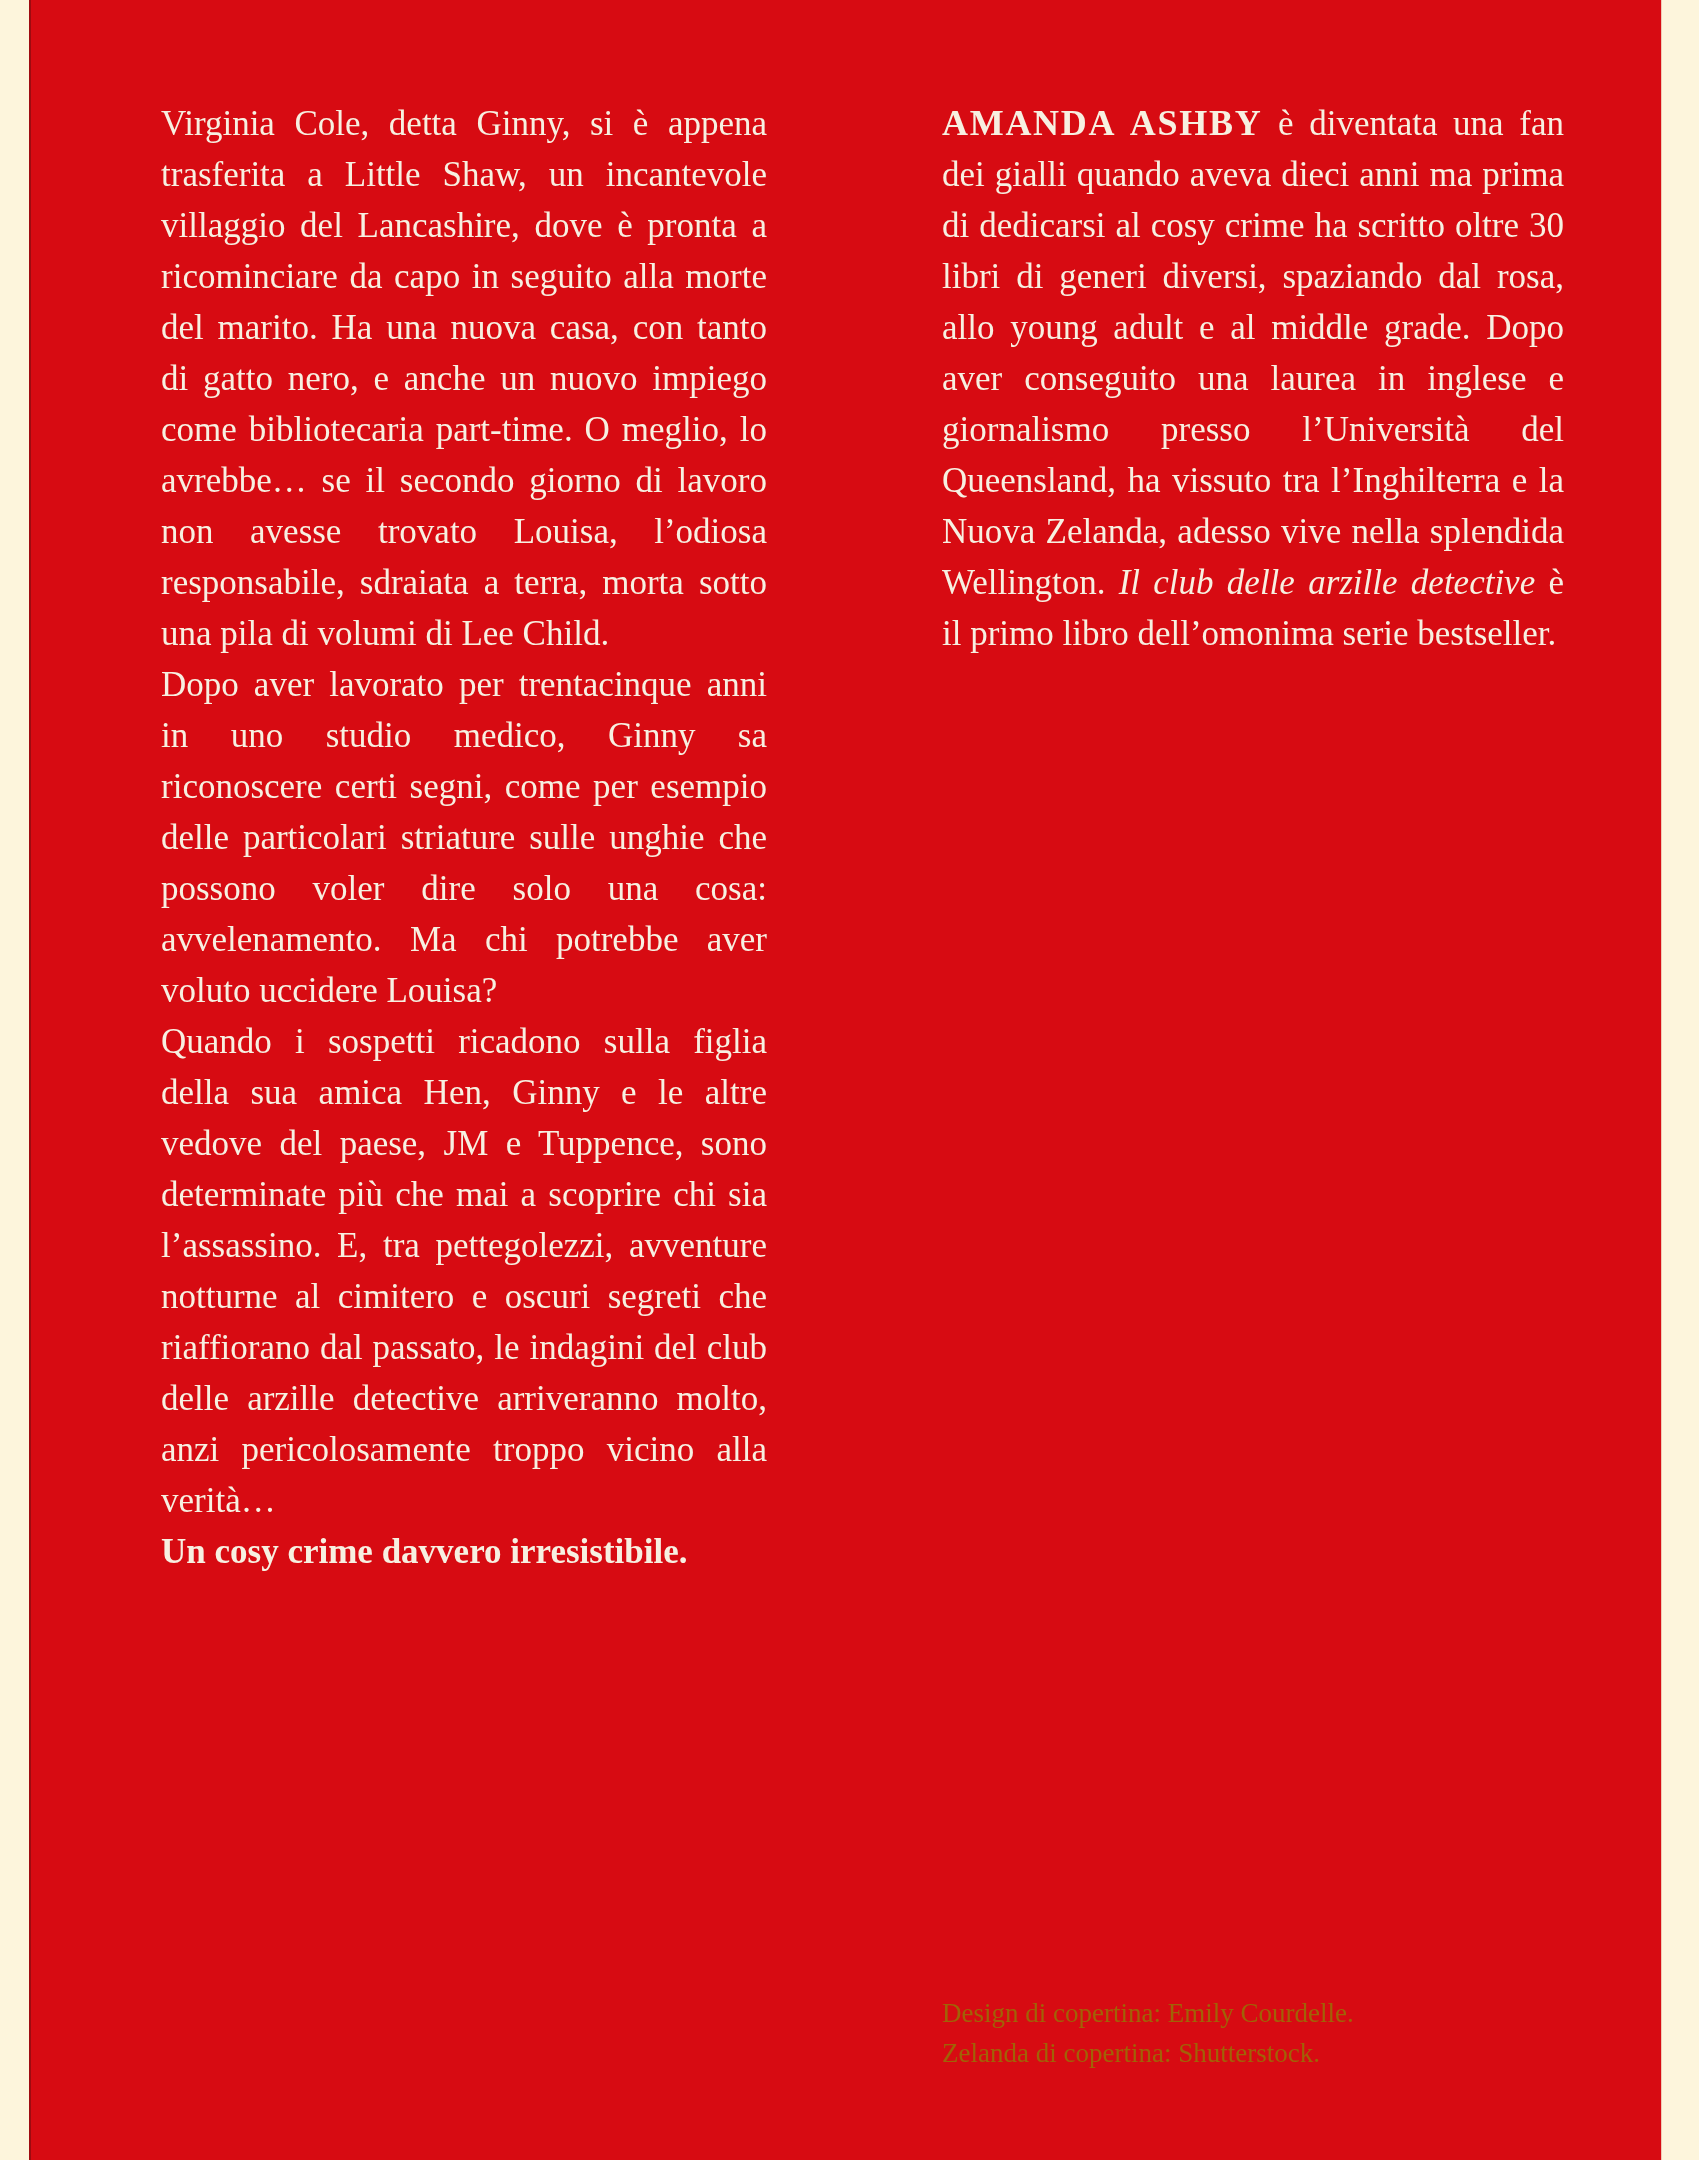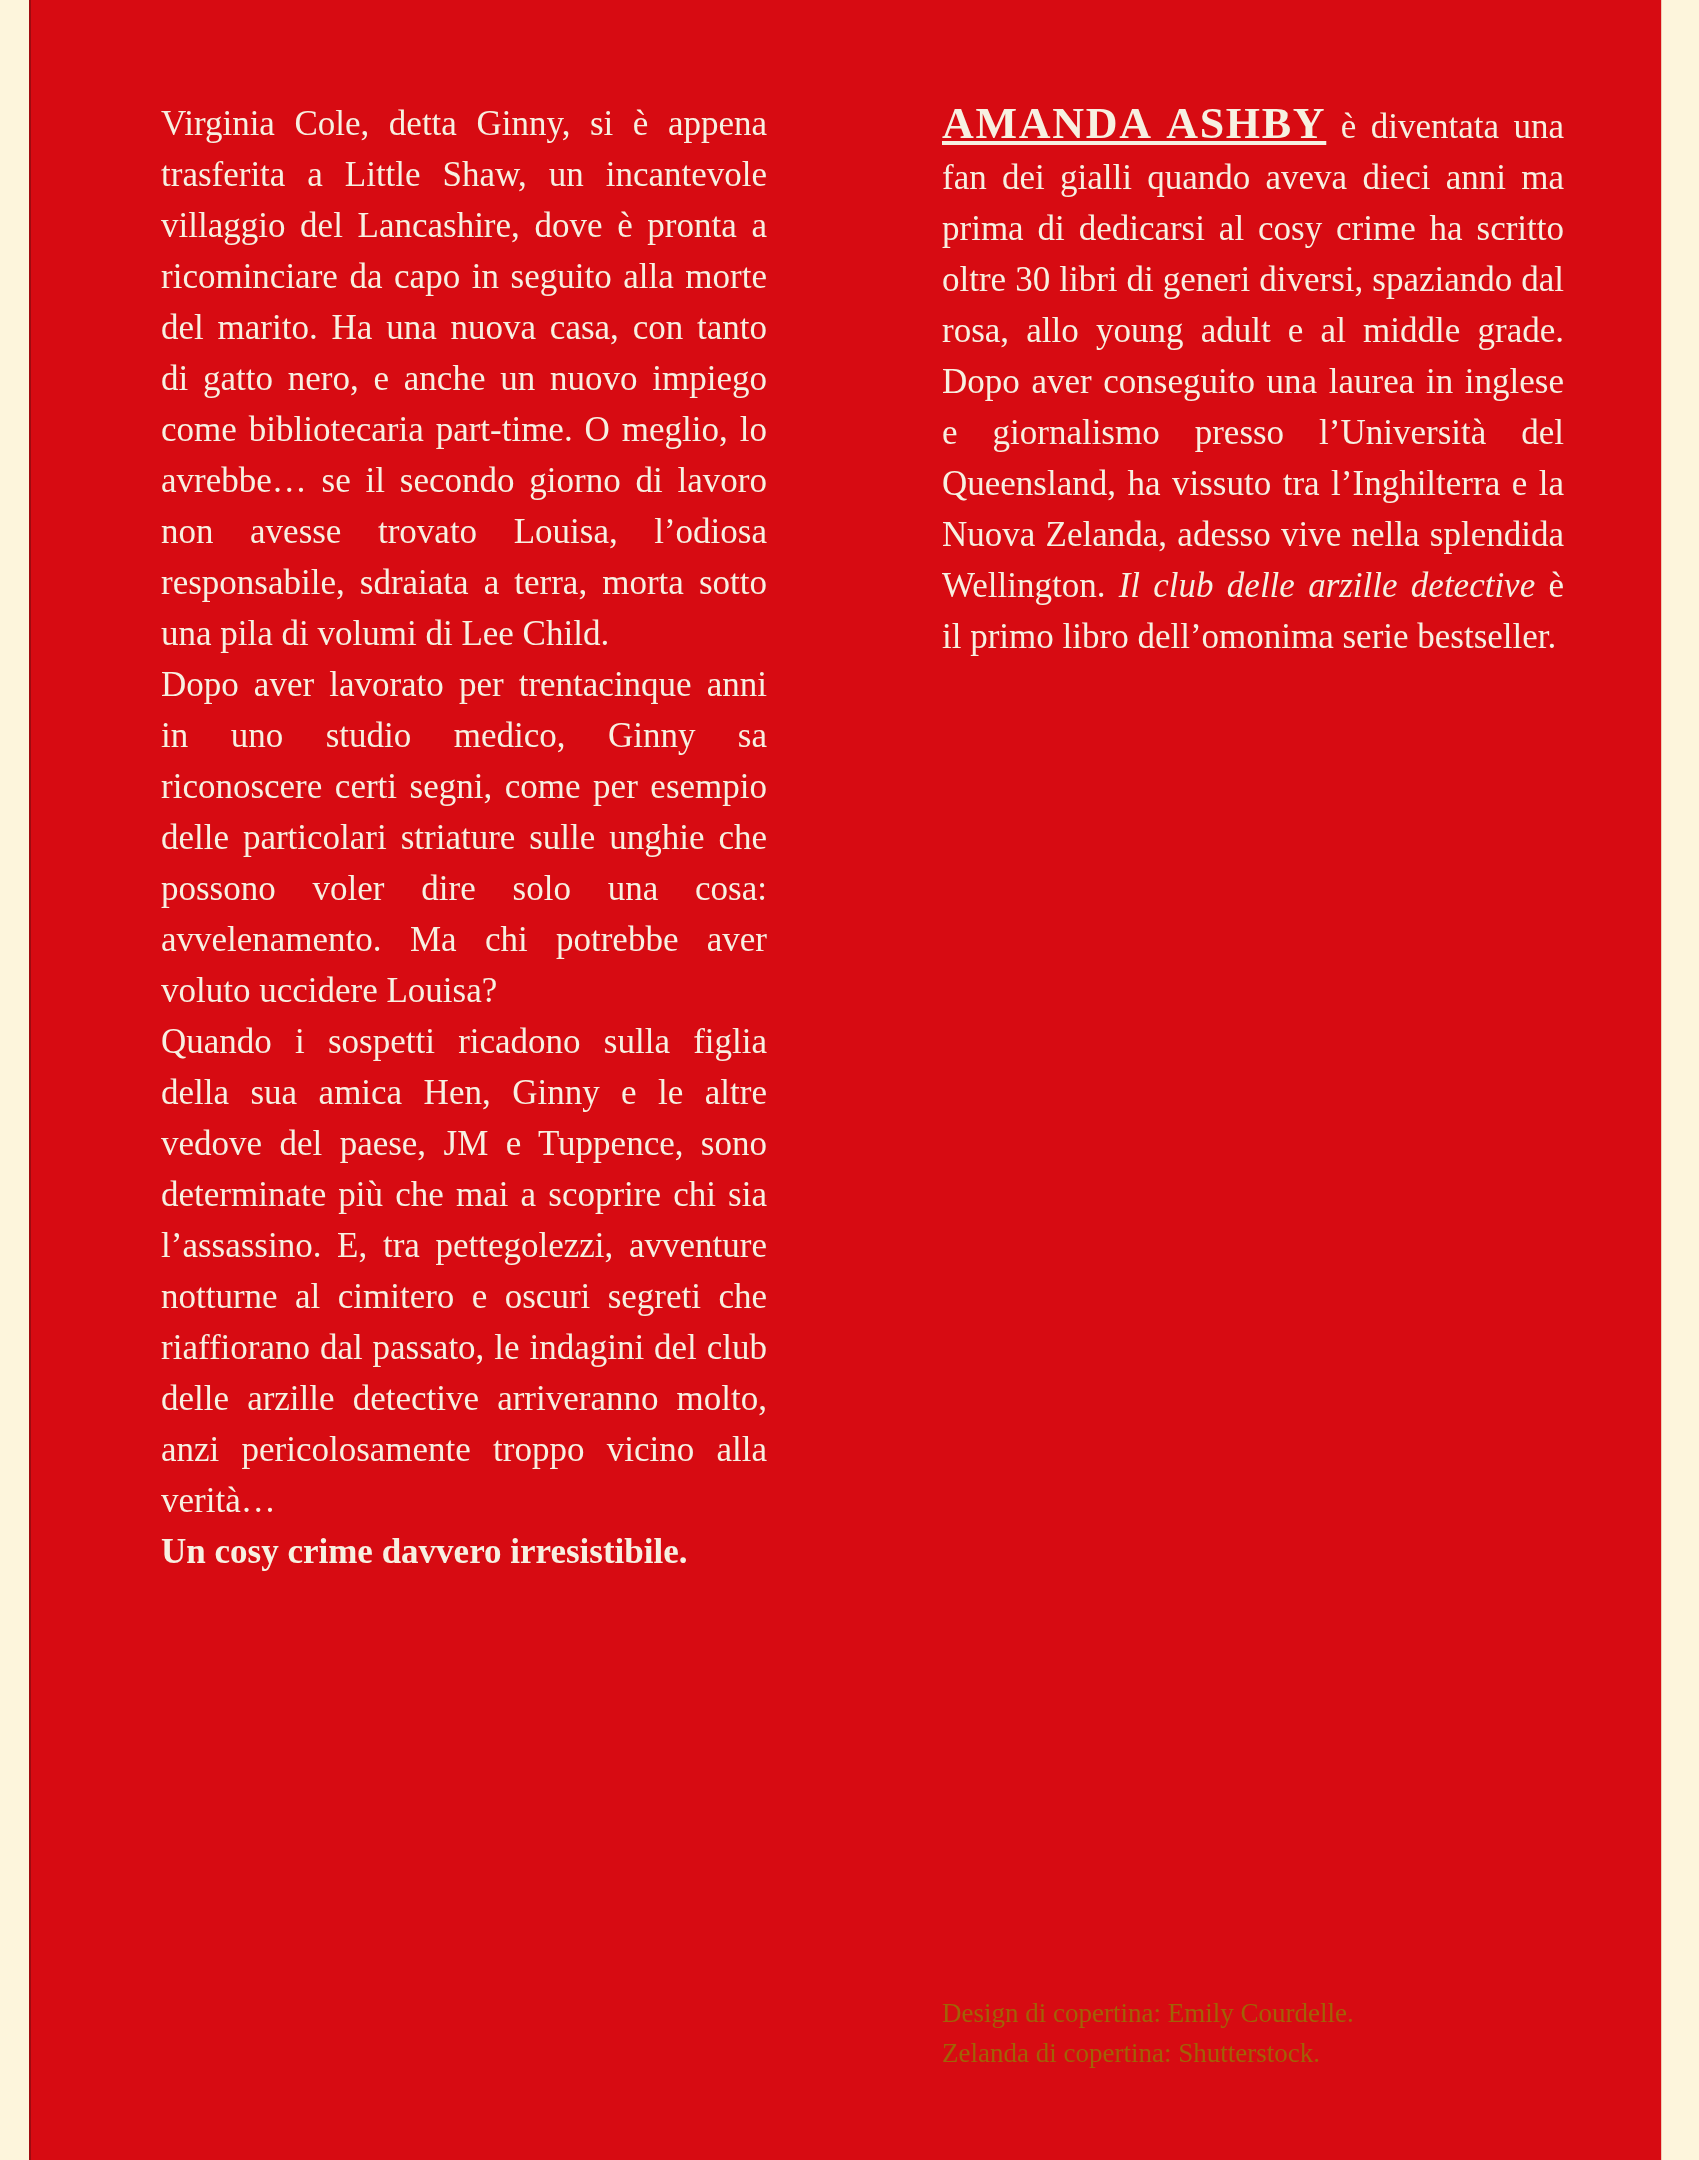--- a/index.html
+++ b/index.html
@@ -39,23 +39,22 @@
     line-height: 51px;
     text-align: justify;
     text-align-last: left;
   }
   .col p { margin: 0; }
   .col-left  { left: 125px;  top: 98px; width: 606px; margin-left: 36px; }
   .col-right { left: 942px; top: 98px; width: 622px; }
   .tagline { font-weight: bold; }
   .author-name {
     font-weight: bold;
-    font-size: 44px;
+    font-size: 36px;
     letter-spacing: 1.7px;
-    text-decoration: underline;
   }
   .book-title { font-style: italic; }
   .credits {
     position: absolute;
     left: 942px;
     top: 1993px;
     width: 699px;
     color: #a16207;
     font-size: 27px;
     line-height: 40px;

